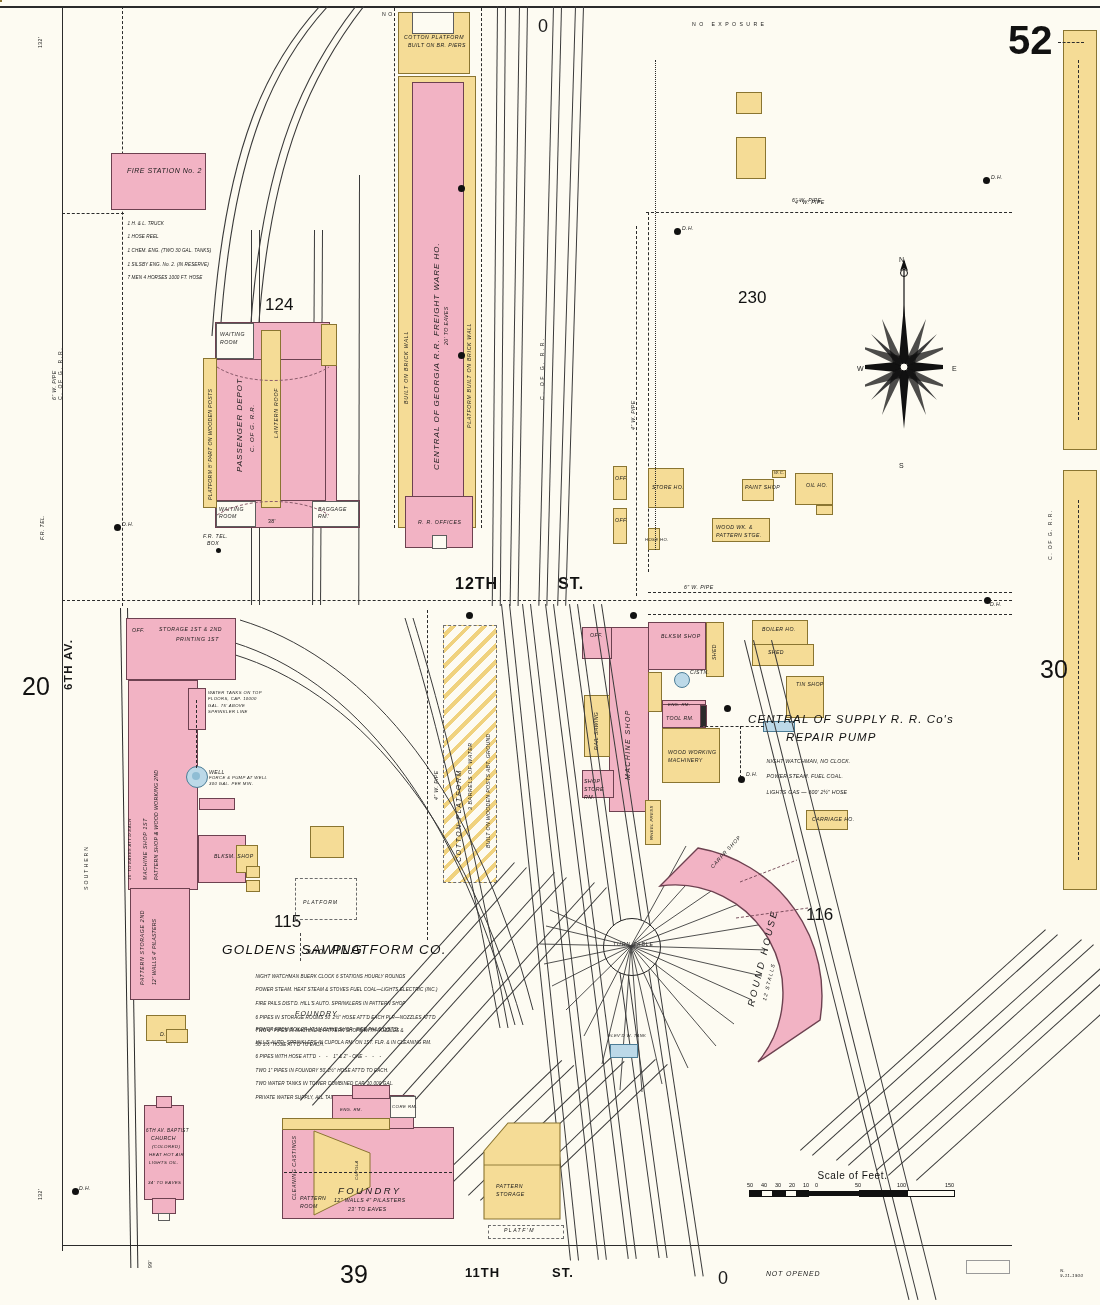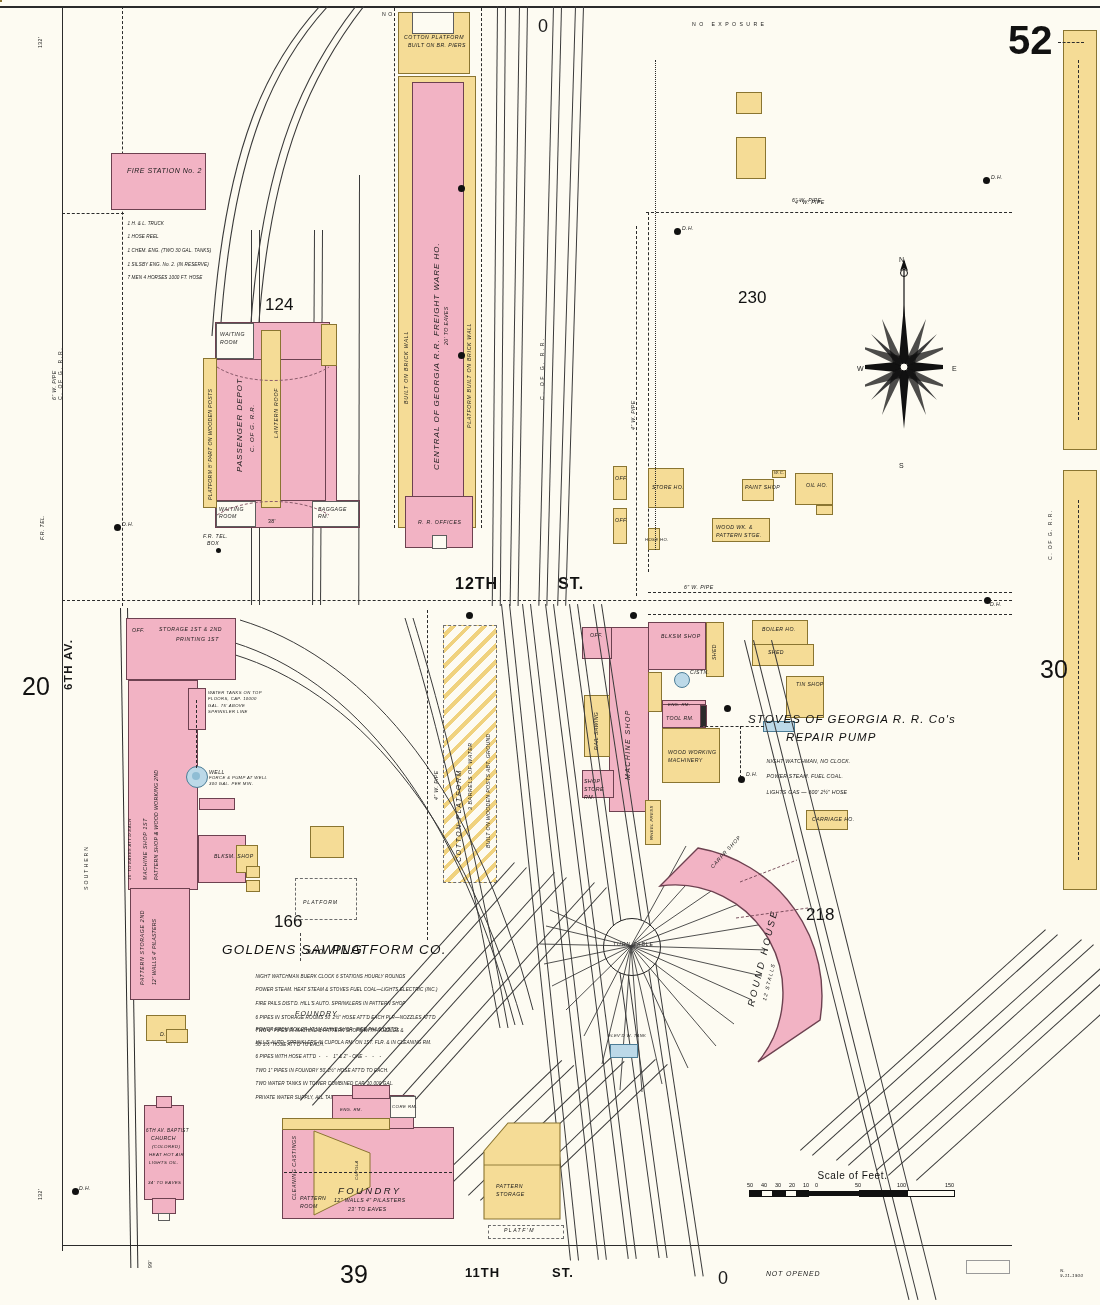--- a/index.html
+++ b/index.html
@@ -94,22 +94,22 @@
   <div class="lbl tiny rot90" style="left:38px;top:1200px;">132'</div>
   <div class="lbl t14" style="left:538px;top:16px;font-size:18px;">0</div>
   <div class="lbl t14" style="left:718px;top:1268px;font-size:18px;">0</div>
   <div class="lbl tiny rot90" style="left:148px;top:1268px;">99'</div>
 
   <div class="blocknum" style="left:22px;top:672px;">20</div>
   <div class="blocknum" style="left:340px;top:1260px;">39</div>
   <div class="blocknum" style="left:1040px;top:655px;">30</div>
   <div class="blocknum-sm" style="left:265px;top:295px;">124</div>
   <div class="blocknum-sm" style="left:738px;top:288px;">230</div>
-  <div class="blocknum-sm" style="left:274px;top:912px;">166</div>
-  <div class="blocknum-sm" style="left:806px;top:905px;">218</div>
+  <div class="blocknum-sm" style="left:274px;top:912px;">115</div>
+  <div class="blocknum-sm" style="left:806px;top:905px;">116</div>
 
   <div class="dashline" style="left:62px;top:600px;width:950px;"></div>
   <div class="stname" style="left:455px;top:575px;">12TH</div>
   <div class="stname" style="left:558px;top:575px;">ST.</div>
   <div class="stname" style="left:465px;top:1265px;font-size:13px;">11TH</div>
   <div class="stname" style="left:552px;top:1265px;font-size:13px;">ST.</div>
   <div class="street-line" style="left:62px;top:1245px;width:700px;height:1.4px;"></div>
 
   <div class="rail" style="left:121px;top:608px;width:660px;background:#2b2b2b;height:1.3px;transform:rotate(89.1deg);"></div>
   <div class="rail" style="left:128px;top:608px;width:660px;background:#2b2b2b;height:1.3px;transform:rotate(89.1deg);"></div>
@@ -285,21 +285,21 @@
   <div class="lbl tiny ital" style="left:668px;top:703px;font-size:4.2px;">ENG. RM.</div>
   <div class="lbl tiny ital" style="left:668px;top:748px;width:52px;white-space:normal;line-height:1.6;">WOOD WORKING MACHINERY</div>
   <div class="lbl tiny rot90 ital" style="left:650px;top:840px;font-size:4.2px;">WHEEL PRESS</div>
   <div class="lbl tiny ital" style="left:584px;top:778px;width:28px;white-space:normal;line-height:1.5;">SHOP STORE RM.</div>
   <div class="lbl tiny rot90 ital" style="left:594px;top:750px;">RAIL SAWING</div>
   <div class="lbl tiny ital" style="left:590px;top:633px;">OFF.</div>
   <div class="lbl tiny ital" style="left:690px;top:670px;">CISTN.</div>
   <div class="lbl tiny ital" style="left:812px;top:817px;">CARRIAGE HO.</div>
   <div class="lbl tiny ital" style="left:796px;top:682px;">TIN SHOP</div>
 
-  <div class="bigname t11" style="left:748px;top:713px;font-size:11.5px;letter-spacing:1.1px;">STOVES OF GEORGIA R. R. Co's</div>
+  <div class="bigname t11" style="left:748px;top:713px;font-size:11.5px;letter-spacing:1.1px;">CENTRAL OF SUPPLY R. R. Co's</div>
   <div class="bigname t11" style="left:786px;top:731px;font-size:11.5px;letter-spacing:1.1px;">REPAIR PUMP</div>
   <div class="notes2" style="left:760px;top:750px;">
     <span>NIGHT WATCHMAN, NO CLOCK.</span><br>
     <span>POWER STEAM. FUEL COAL.</span><br>
     <span>LIGHTS GAS — 600' 2½" HOSE</span>
   </div>
   <div class="dashline" style="left:700px;top:726px;width:64px;"></div>
   <div class="vdash" style="left:740px;top:726px;height:52px;"></div>
   <div class="wpost" style="left:738px;top:776px;width:7px;height:7px;"></div>
   <div class="hyd" style="left:724px;top:705px;"></div>

